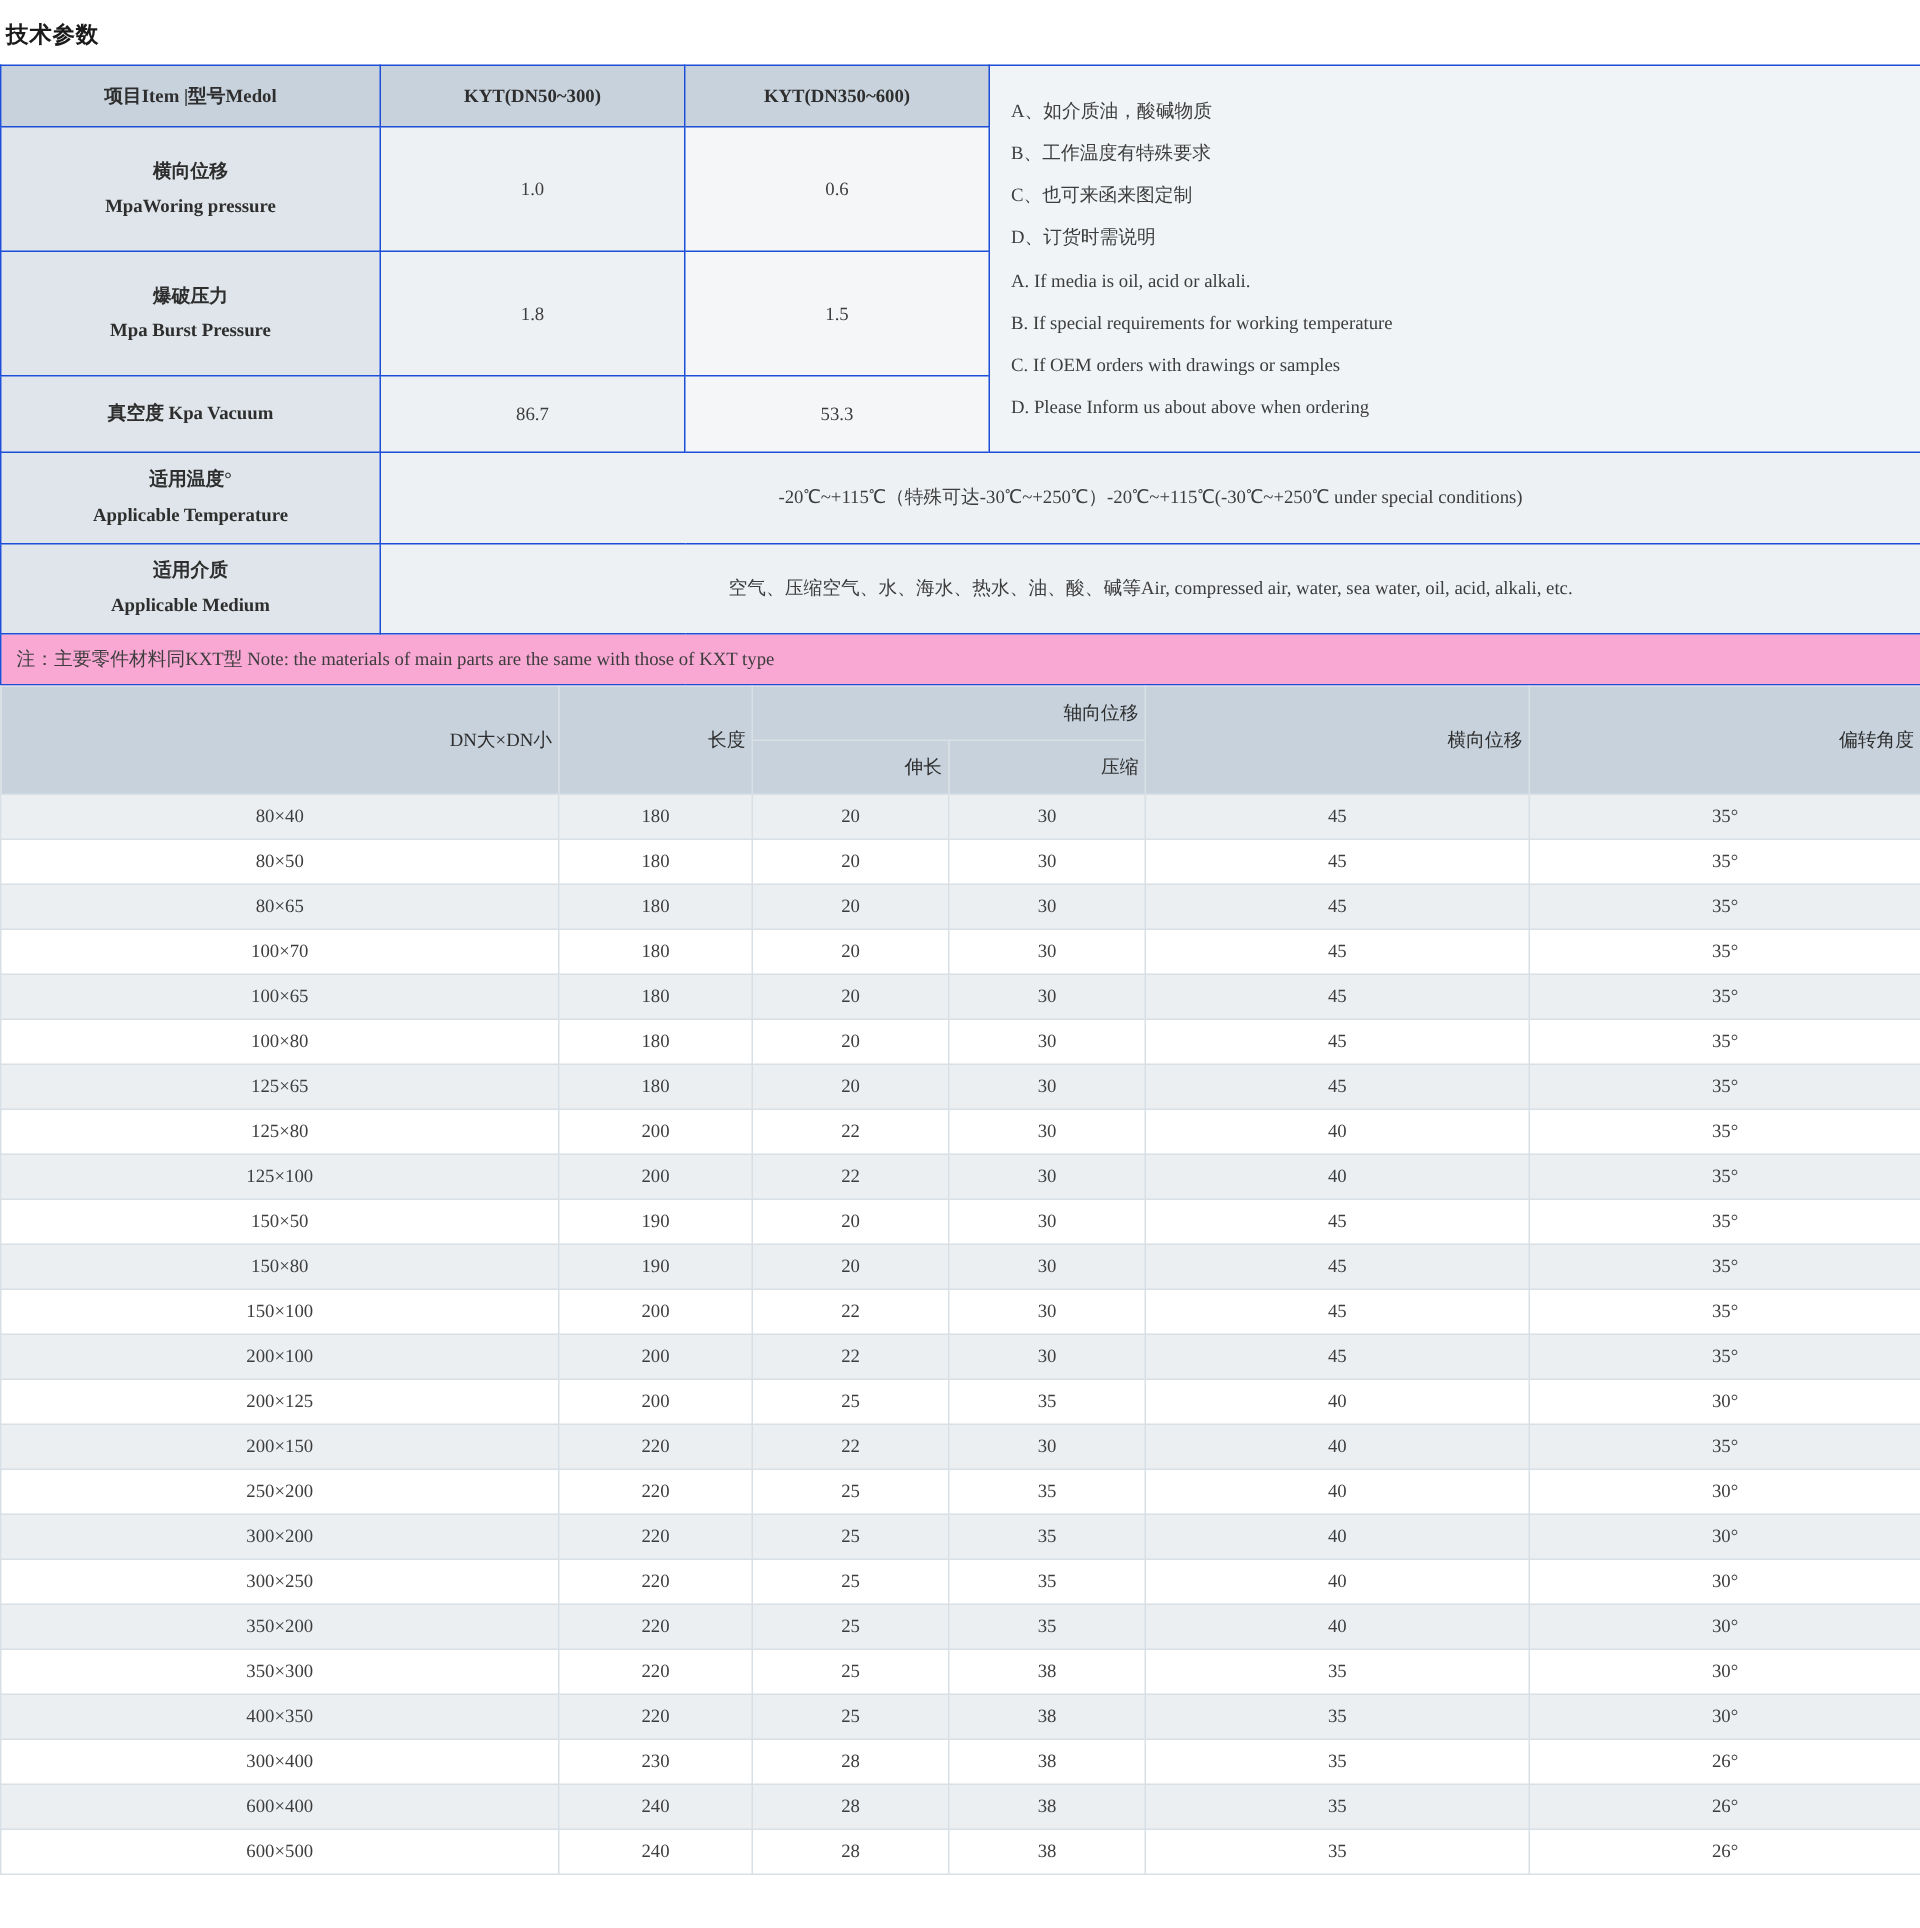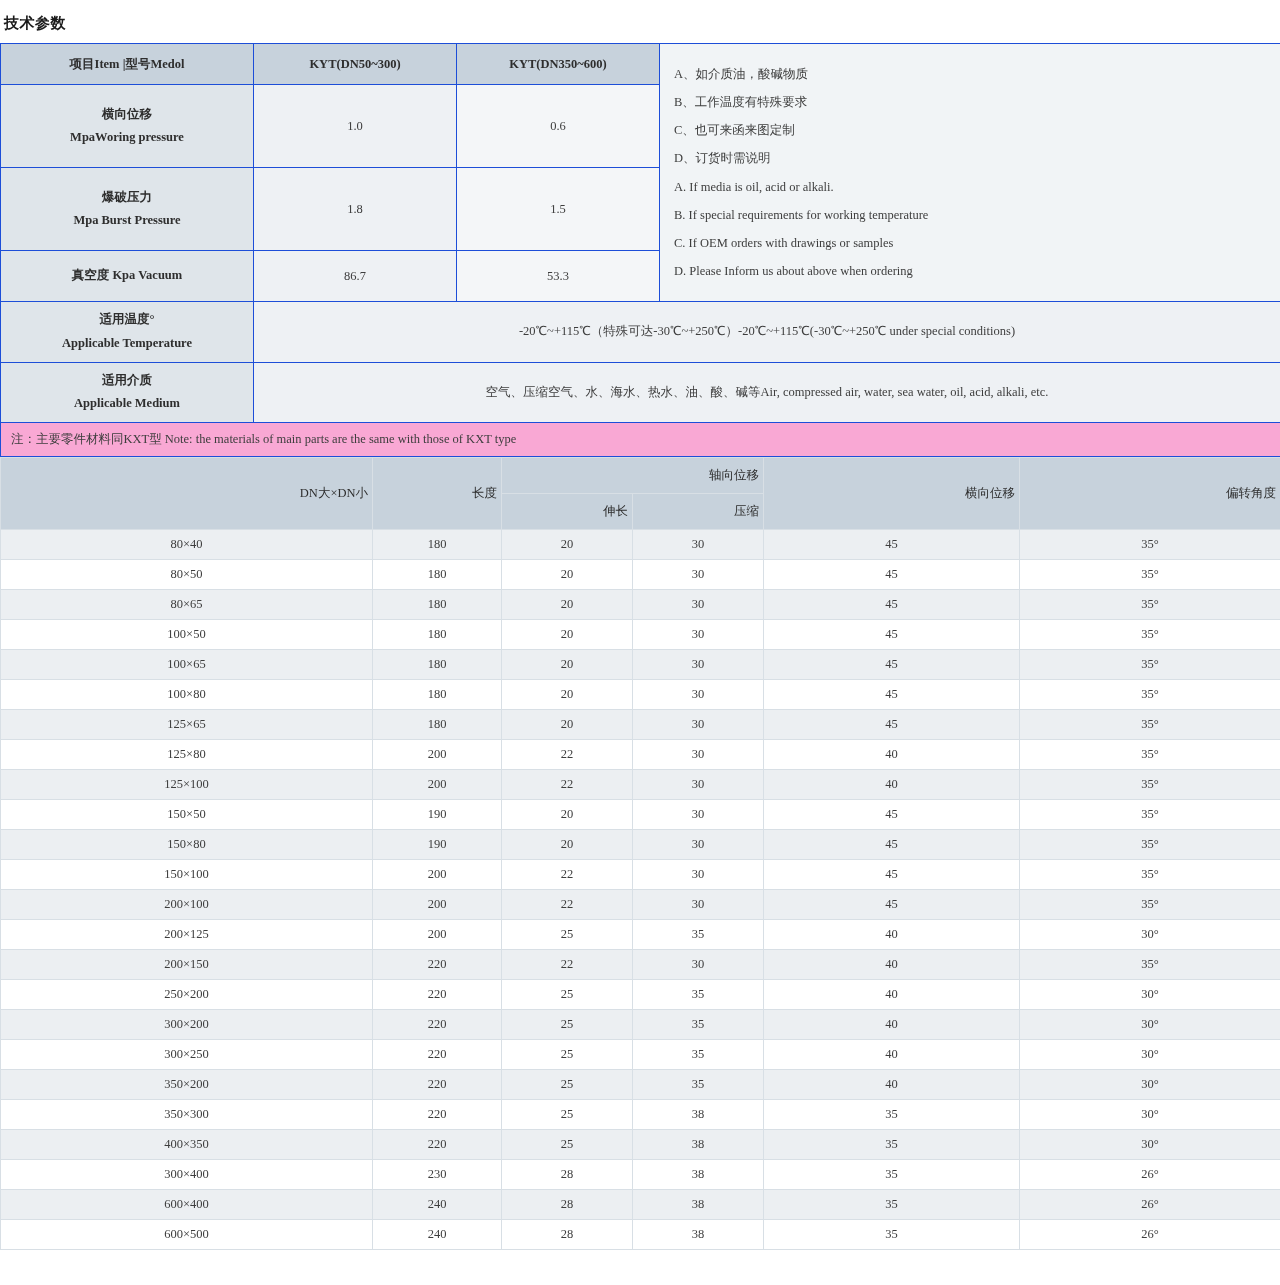--- a/index.html
+++ b/index.html
@@ -210,21 +210,21 @@
         </tr>
         <tr class="row-b">
           <td>80×65</td>
           <td>180</td>
           <td>20</td>
           <td>30</td>
           <td>45</td>
           <td>35°</td>
         </tr>
         <tr class="row-a">
-          <td>100×50</td>
+          <td>100×70</td>
           <td>180</td>
           <td>20</td>
           <td>30</td>
           <td>45</td>
           <td>35°</td>
         </tr>
         <tr class="row-b">
           <td>100×65</td>
           <td>180</td>
           <td>20</td>

